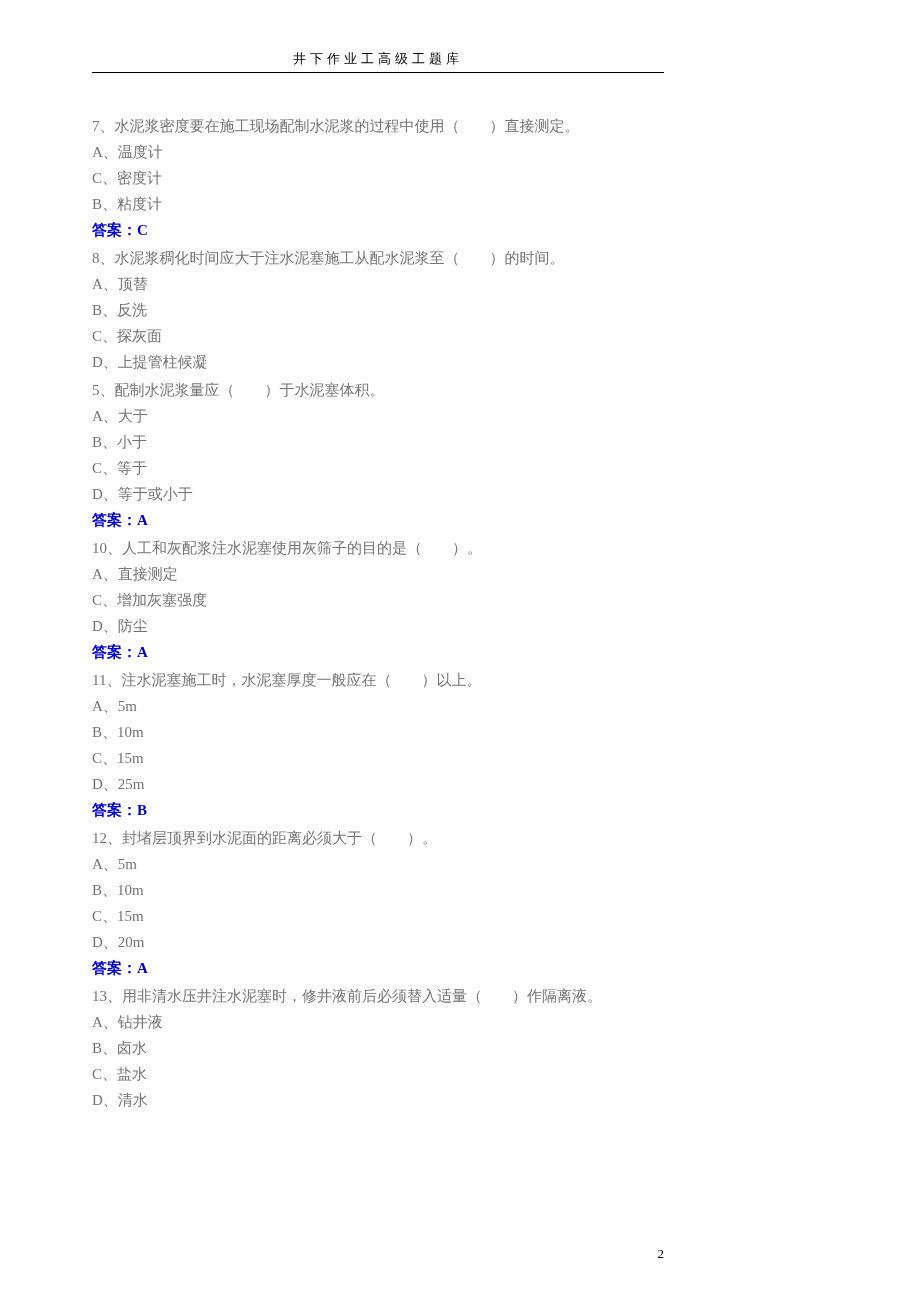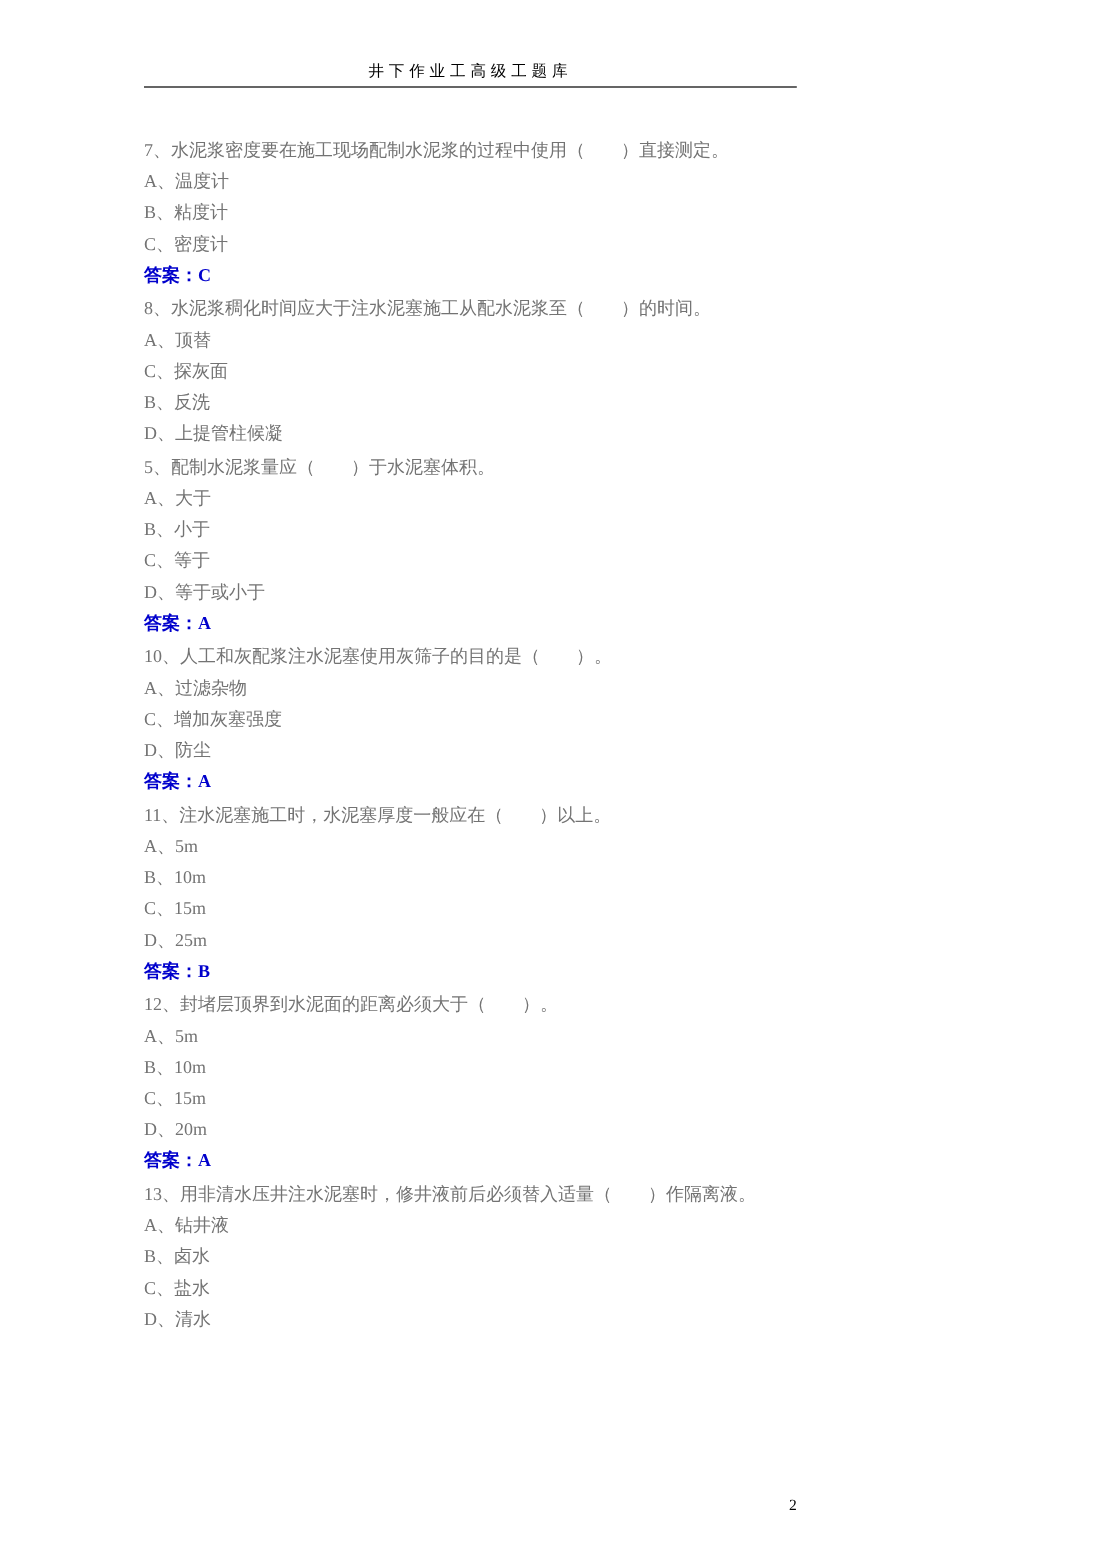--- a/index.html
+++ b/index.html
@@ -5,21 +5,21 @@
   body {
     margin: 0;
     padding: 0;
     background: #ffffff;
     font-family: "SimSun", "宋体", serif;
     width: 920px;
   }
   .page {
     width: 784px;
     min-height: 1302px;
-    padding: 50px 120px 40px 120px;
+    padding: 50px 120px 40px 92px;
     box-sizing: border-box;
     position: relative;
   }
   .header {
     text-align: center;
     font-size: 13px;
     letter-spacing: 4px;
     color: #000;
     margin-bottom: 4px;
   }
@@ -54,42 +54,42 @@
 <body>
 
 <div class="page">
   <div class="header">井下作业工高级工题库</div>
   <div class="header-line"></div>
 
   <div id="questions-container">
       <div class="question-block">
         <div class="qtext">7、水泥浆密度要在施工现场配制水泥浆的过程中使用（　　）直接测定。</div>
         <div class="option">A、温度计</div>
+        <div class="option">C、密度计</div>
         <div class="option">B、粘度计</div>
-        <div class="option">C、密度计</div>
         <div class="answer">答案：C</div>
       </div>
       <div class="question-block">
         <div class="qtext">8、水泥浆稠化时间应大于注水泥塞施工从配水泥浆至（　　）的时间。</div>
         <div class="option">A、顶替</div>
+        <div class="option">B、反洗</div>
         <div class="option">C、探灰面</div>
-        <div class="option">B、反洗</div>
         <div class="option">D、上提管柱候凝</div>
       </div>
       <div class="question-block">
         <div class="qtext">5、配制水泥浆量应（　　）于水泥塞体积。</div>
         <div class="option">A、大于</div>
         <div class="option">B、小于</div>
         <div class="option">C、等于</div>
         <div class="option">D、等于或小于</div>
         <div class="answer">答案：A</div>
       </div>
       <div class="question-block">
         <div class="qtext">10、人工和灰配浆注水泥塞使用灰筛子的目的是（　　）。</div>
-        <div class="option">A、过滤杂物</div>
+        <div class="option">A、直接测定</div>
         <div class="option">C、增加灰塞强度</div>
         <div class="option">D、防尘</div>
         <div class="answer">答案：A</div>
       </div>
       <div class="question-block">
         <div class="qtext">11、注水泥塞施工时，水泥塞厚度一般应在（　　）以上。</div>
         <div class="option">A、5m</div>
         <div class="option">B、10m</div>
         <div class="option">C、15m</div>
         <div class="option">D、25m</div>

